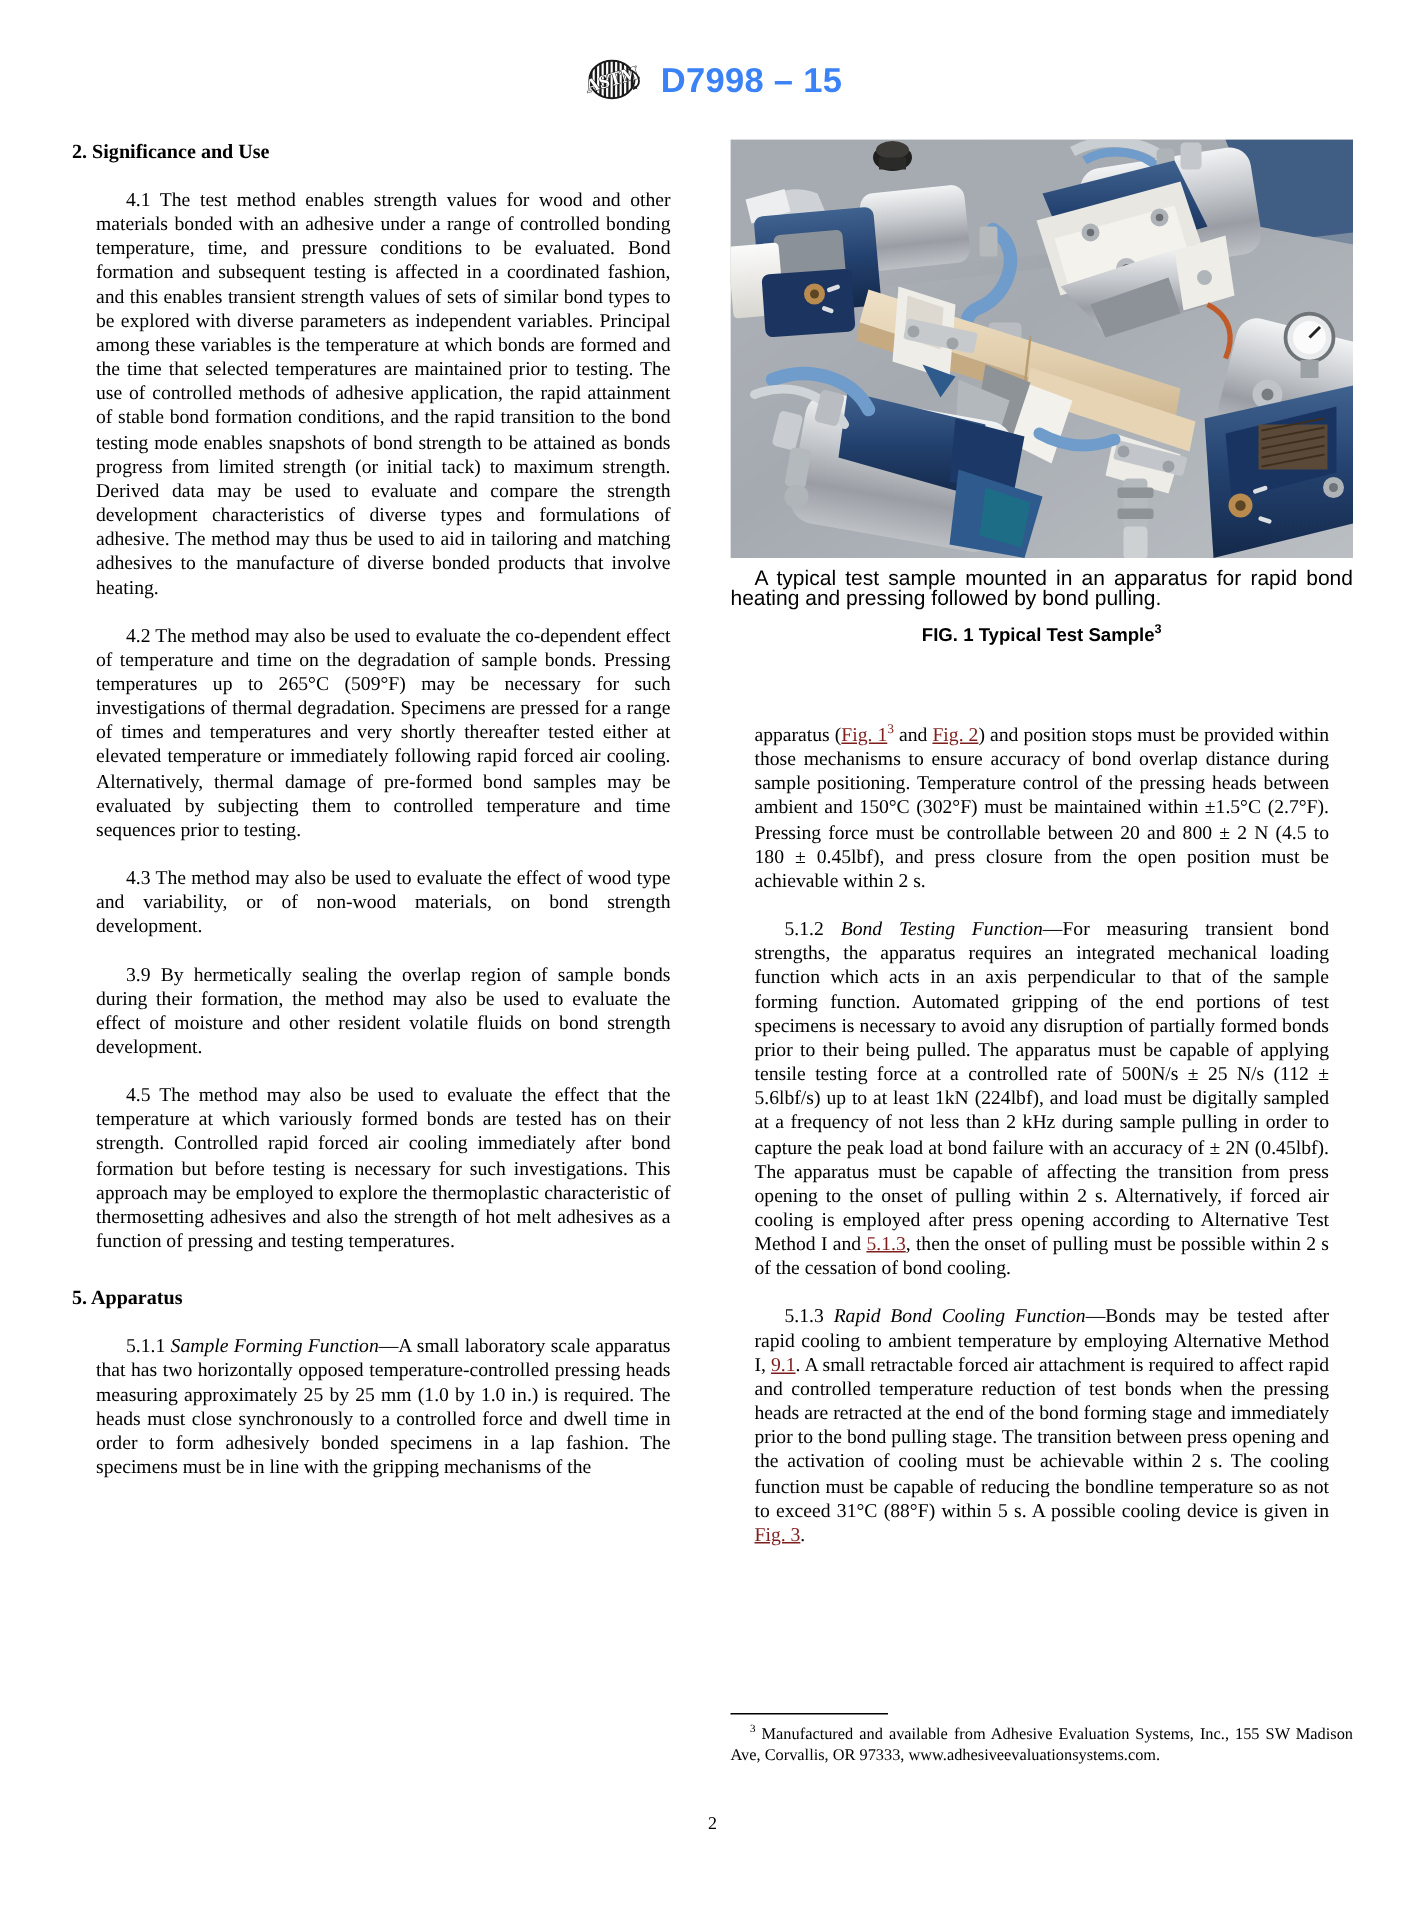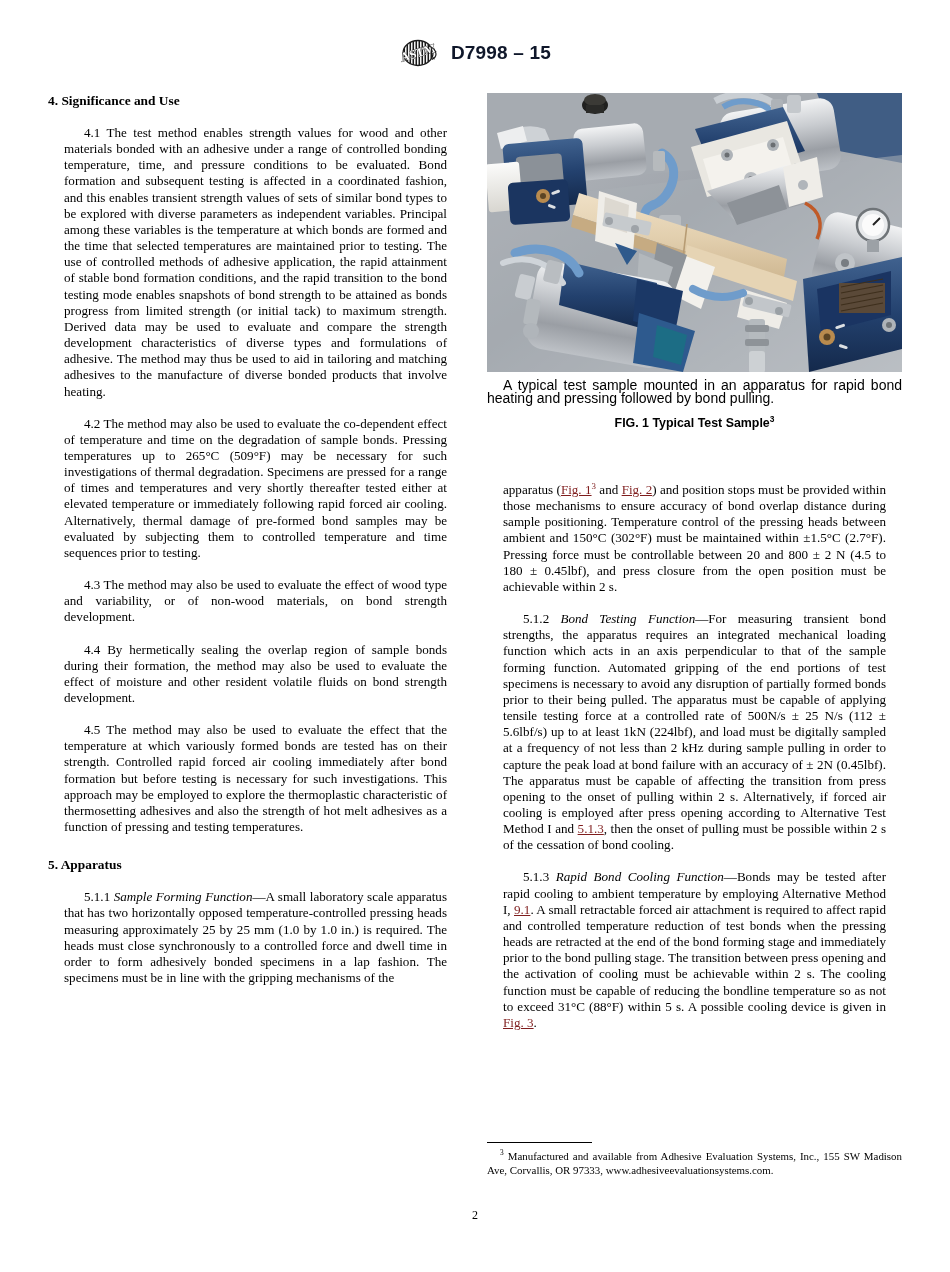--- a/index.html
+++ b/index.html
@@ -28,23 +28,23 @@
     gap: 10px;
   }
   .astm-logo {
     width: 42px;
     height: 30px;
     display: block;
   }
   .doc-designation {
     font-family: "Liberation Sans", sans-serif;
     font-weight: bold;
-    font-size: 19px;
+    font-size: 23px;
     letter-spacing: 0.2px;
-    color: #0f172a;
+    color: #3b82f6;
   }
 
   
   .columns {
     position: absolute;
     top: 93px;
     left: 48px;
     width: 854px;
     height: 1100px;
   }
@@ -176,26 +176,26 @@
     <path d="M60 16 q14 6 14 16 q0 7 -8 11" fill="none" stroke="#1a1a1a" stroke-width="2.4"></path>
     <path d="M66 41 l6 2 l-3 -5 z" fill="#1a1a1a"></path>
   </svg>
   <span class="doc-designation">D7998 – 15</span>
 </div>
 
 <div class="columns">
 
   <div class="col col-left">
 
-    <h2 class="section-head">4.  Significance and Use</h2>
+    <h2 class="section-head">2.  Significance and Use</h2>
 
     <p class="body-text indent">4.1 The test method enables strength values for wood and other materials bonded with an adhesive under a range of controlled bonding temperature, time, and pressure conditions to be evaluated. Bond formation and subsequent testing is affected in a coordinated fashion, and this enables transient strength values of sets of similar bond types to be explored with diverse parameters as independent variables. Principal among these variables is the temperature at which bonds are formed and the time that selected temperatures are maintained prior to testing. The use of controlled methods of adhesive application, the rapid attainment of stable bond formation conditions, and the rapid transition to the bond testing mode enables snapshots of bond strength to be attained as bonds progress from limited strength (or initial tack) to maximum strength. Derived data may be used to evaluate and compare the strength development characteristics of diverse types and formulations of adhesive. The method may thus be used to aid in tailoring and matching adhesives to the manufacture of diverse bonded products that involve heating.</p>
     <p class="body-text indent">4.2 The method may also be used to evaluate the co-dependent effect of temperature and time on the degradation of sample bonds. Pressing temperatures up to 265°C (509°F) may be necessary for such investigations of thermal degradation. Specimens are pressed for a range of times and temperatures and very shortly thereafter tested either at elevated temperature or immediately following rapid forced air cooling. Alternatively, thermal damage of pre-formed bond samples may be evaluated by subjecting them to controlled temperature and time sequences prior to testing.</p>
     <p class="body-text indent">4.3 The method may also be used to evaluate the effect of wood type and variability, or of non-wood materials, on bond strength development.</p>
-    <p class="body-text indent">4.4 By hermetically sealing the overlap region of sample bonds during their formation, the method may also be used to evaluate the effect of moisture and other resident volatile fluids on bond strength development.</p>
+    <p class="body-text indent">3.9 By hermetically sealing the overlap region of sample bonds during their formation, the method may also be used to evaluate the effect of moisture and other resident volatile fluids on bond strength development.</p>
     <p class="body-text indent">4.5 The method may also be used to evaluate the effect that the temperature at which variously formed bonds are tested has on their strength. Controlled rapid forced air cooling immediately after bond formation but before testing is necessary for such investigations. This approach may be employed to explore the thermoplastic characteristic of thermosetting adhesives and also the strength of hot melt adhesives as a function of pressing and testing temperatures.</p>
 
     <h2 class="section-head spaced">5.  Apparatus</h2>
 
 
     <p class="body-text indent tight"><span>5.1.1</span> <span class="it">Sample Forming Function</span><span>—A small laboratory scale apparatus that has two horizontally opposed temperature-controlled pressing heads measuring approximately 25 by 25 mm (1.0 by 1.0 in.) is required. The heads must close synchronously to a controlled force and dwell time in order to form adhesively bonded specimens in a lap fashion. The specimens must be in line with the gripping mechanisms of the</span></p>
 
   </div>
 
   <div class="figure">

